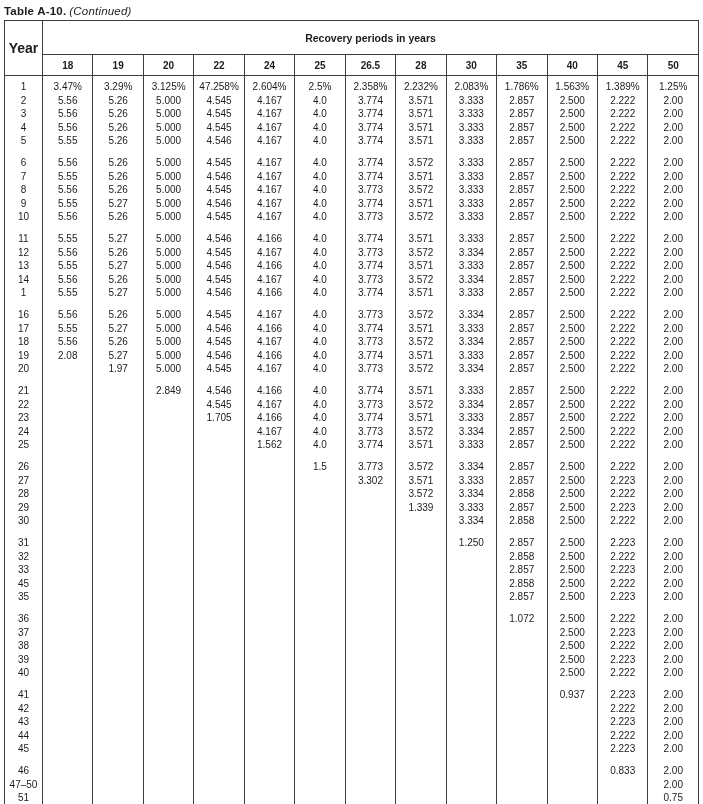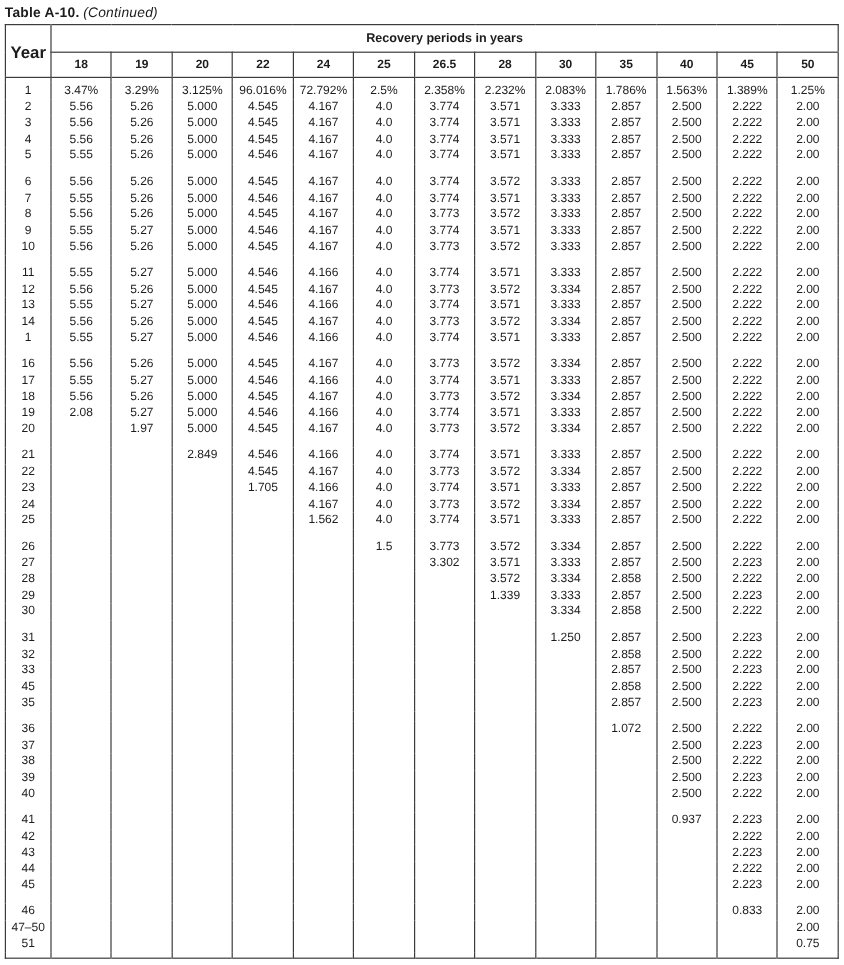--- a/index.html
+++ b/index.html
@@ -25,21 +25,21 @@
 
   th, td { padding: 0; margin: 0; text-align: center; vertical-align: middle; }
 
   th.year-th {
     font-size: 14px; font-weight: bold;
     border-right: 1px solid #3c3c3c;
     border-bottom: 1px solid #3c3c3c;
   }
   th.group-th {
     font-size: 10.5px; font-weight: bold;
-    height: 23px;
+    height: 34px;
     border-bottom: 1px solid #3c3c3c;
   }
   tr.col-header-row th {
     font-size: 10px; font-weight: bold;
     height: 21px;
     border-left: 1px solid #3c3c3c;
     border-bottom: 1px solid #3c3c3c;
   }
   tr.col-header-row th:first-child { border-left: none; }
 
@@ -118,22 +118,22 @@
           <td></td>
           <td></td>
           <td></td>
           <td></td>
         </tr>
         <tr>
           <td>1</td>
           <td>3.47%</td>
           <td>3.29%</td>
           <td>3.125%</td>
-          <td>96.016%</td>
-          <td>72.792%</td>
+          <td>47.258%</td>
+          <td>2.604%</td>
           <td>2.5%</td>
           <td>2.358%</td>
           <td>2.232%</td>
           <td>2.083%</td>
           <td>1.786%</td>
           <td>1.563%</td>
           <td>1.389%</td>
           <td>1.25%</td>
         </tr>
         <tr>

